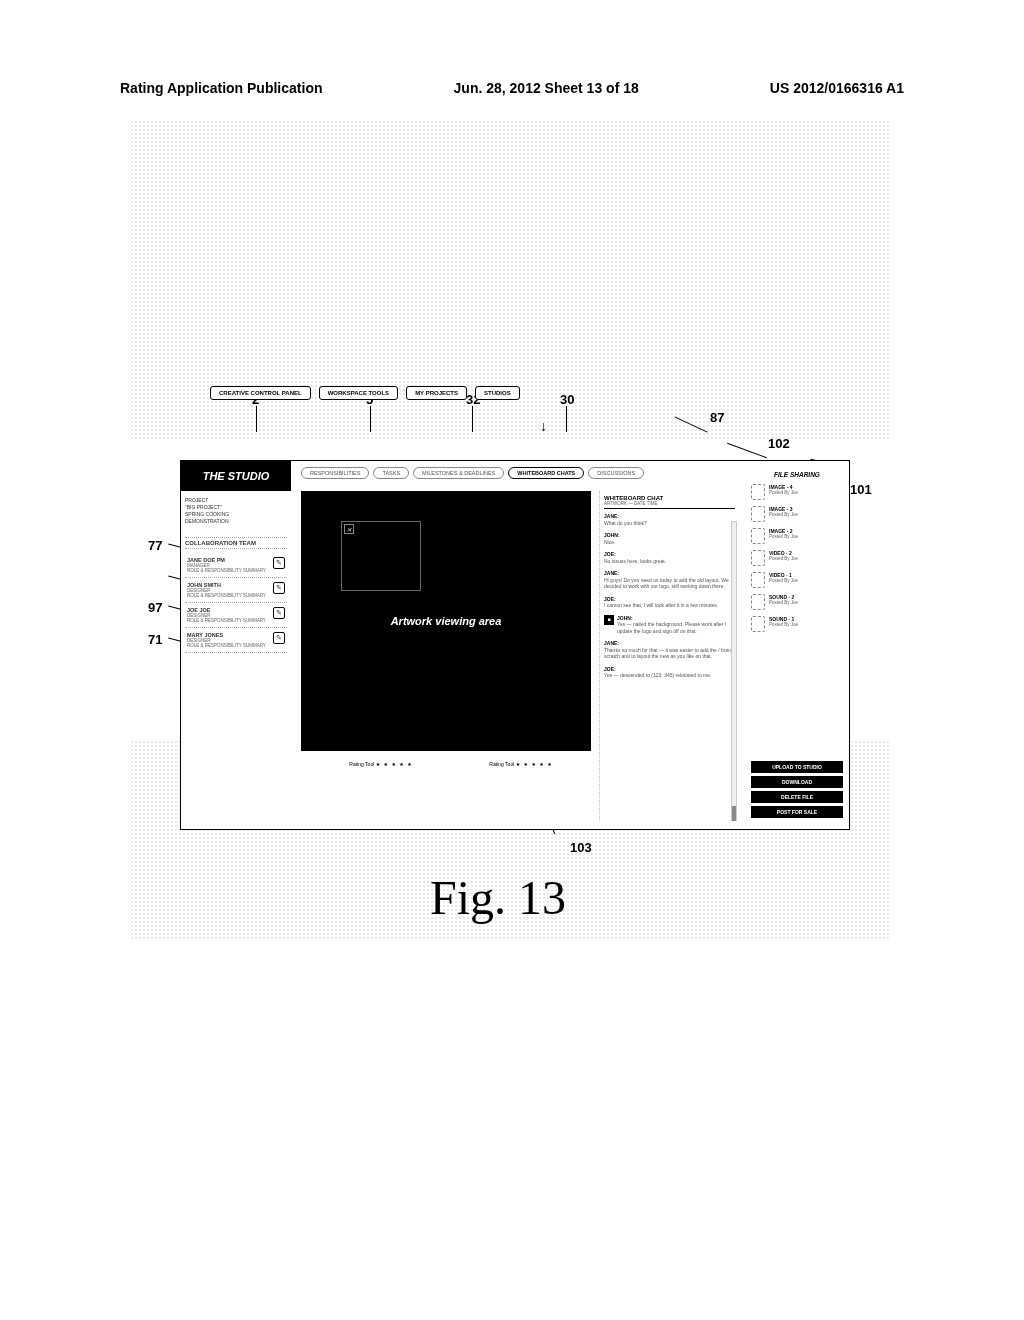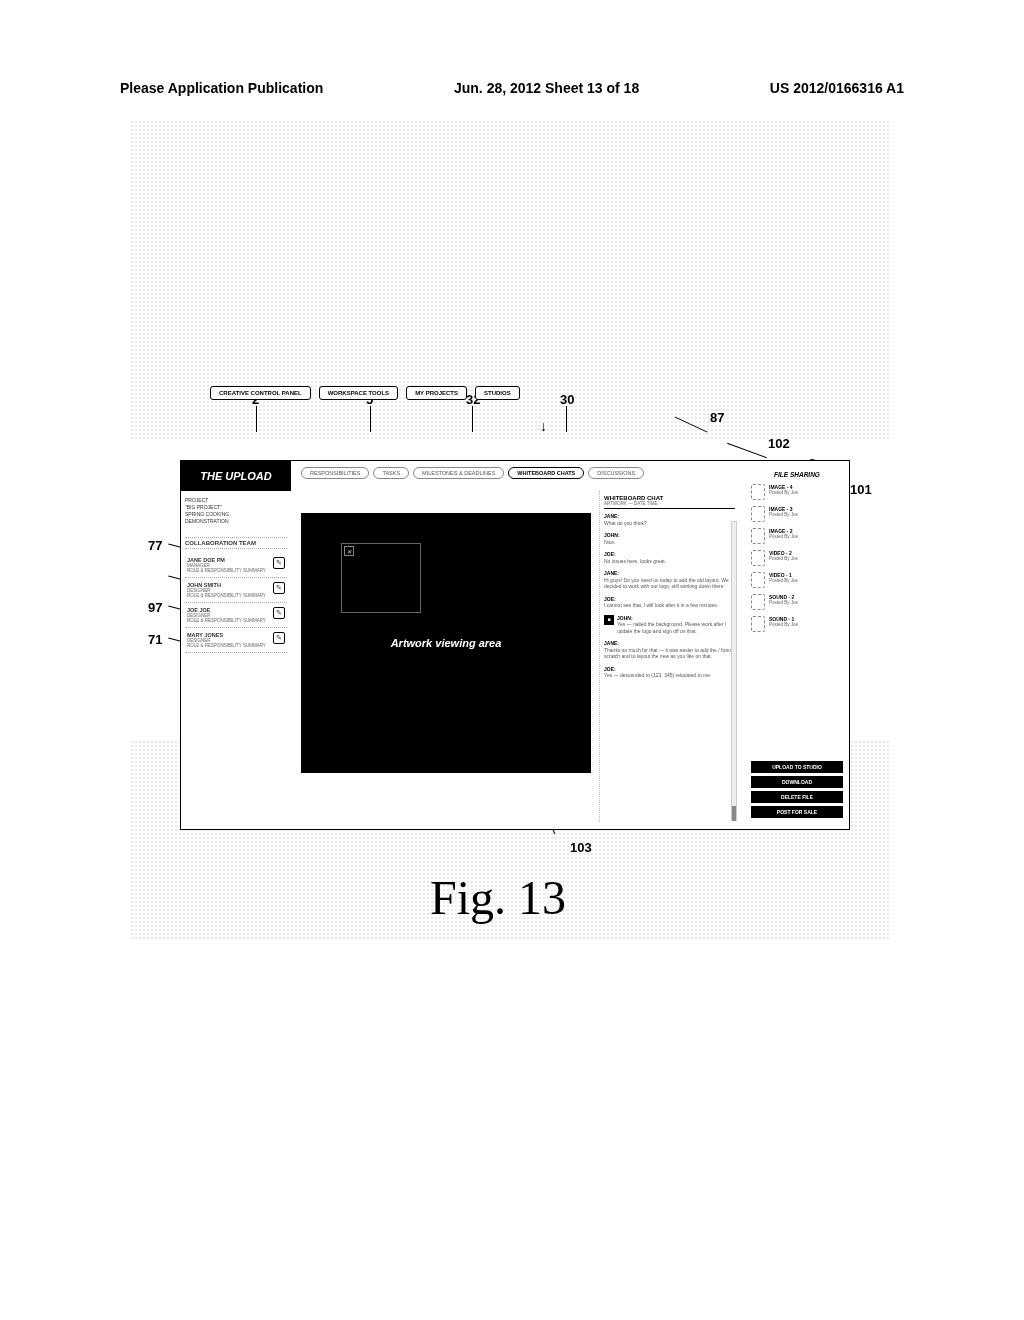--- a/index.html
+++ b/index.html
@@ -142,21 +142,20 @@
     top: 30px; left: 120px;
     width: 290px; height: 260px;
     background: #000;
     color: #fff;
     display: flex;
     align-items: center;
     justify-content: center;
     font-size: 11px;
     font-style: italic;
     font-weight: bold;
-    margin-top: 22px;
   }
   .artwork-area .inner-box {
     position: absolute;
     top: 30px; left: 40px;
     width: 80px; height: 70px;
     border: 1px solid #666;
   }
   .artwork-area .inner-box .ib-x {
     position: absolute; top: 2px; left: 2px;
     width: 10px; height: 10px;
@@ -248,21 +247,21 @@
     position: absolute;
     top: 460px; left: 280px;
     font-size: 48px;
     font-family: "Times New Roman", serif;
   }
 </style>
 </head>
 <body>
 
 <div class="page-header">
-  <span>Please Application Publication</span>
+  <span>Rating Application Publication</span>
   <span>Jun. 28, 2012  Sheet 13 of 18</span>
   <span>US 2012/0166316 A1</span>
 </div>
 
 <div class="halftone ht1"></div>
 <div class="halftone ht2"></div>
 
 <div class="figure-wrap">
 
   <div class="callouts">
@@ -304,21 +303,21 @@
     <div class="nav-pill">CREATIVE CONTROL PANEL</div>
     <div class="nav-pill">WORKSPACE TOOLS</div>
     <div class="nav-pill">MY PROJECTS</div>
     <div class="nav-pill">STUDIOS</div>
   </div>
 
   <span class="down-arrow">↓</span>
 
   <div class="app-window">
 
-    <div class="studio-header">THE UPLOAD</div>
+    <div class="studio-header">THE STUDIO</div>
 
     <div class="sub-tabs">
       <div class="sub-tab">RESPONSIBILITIES</div>
       <div class="sub-tab">TASKS</div>
       <div class="sub-tab">MILESTONES &amp; DEADLINES</div>
       <div class="sub-tab active">WHITEBOARD CHATS</div>
       <div class="sub-tab">DISCUSSIONS</div>
     </div>
 
     <div class="left-panel">

